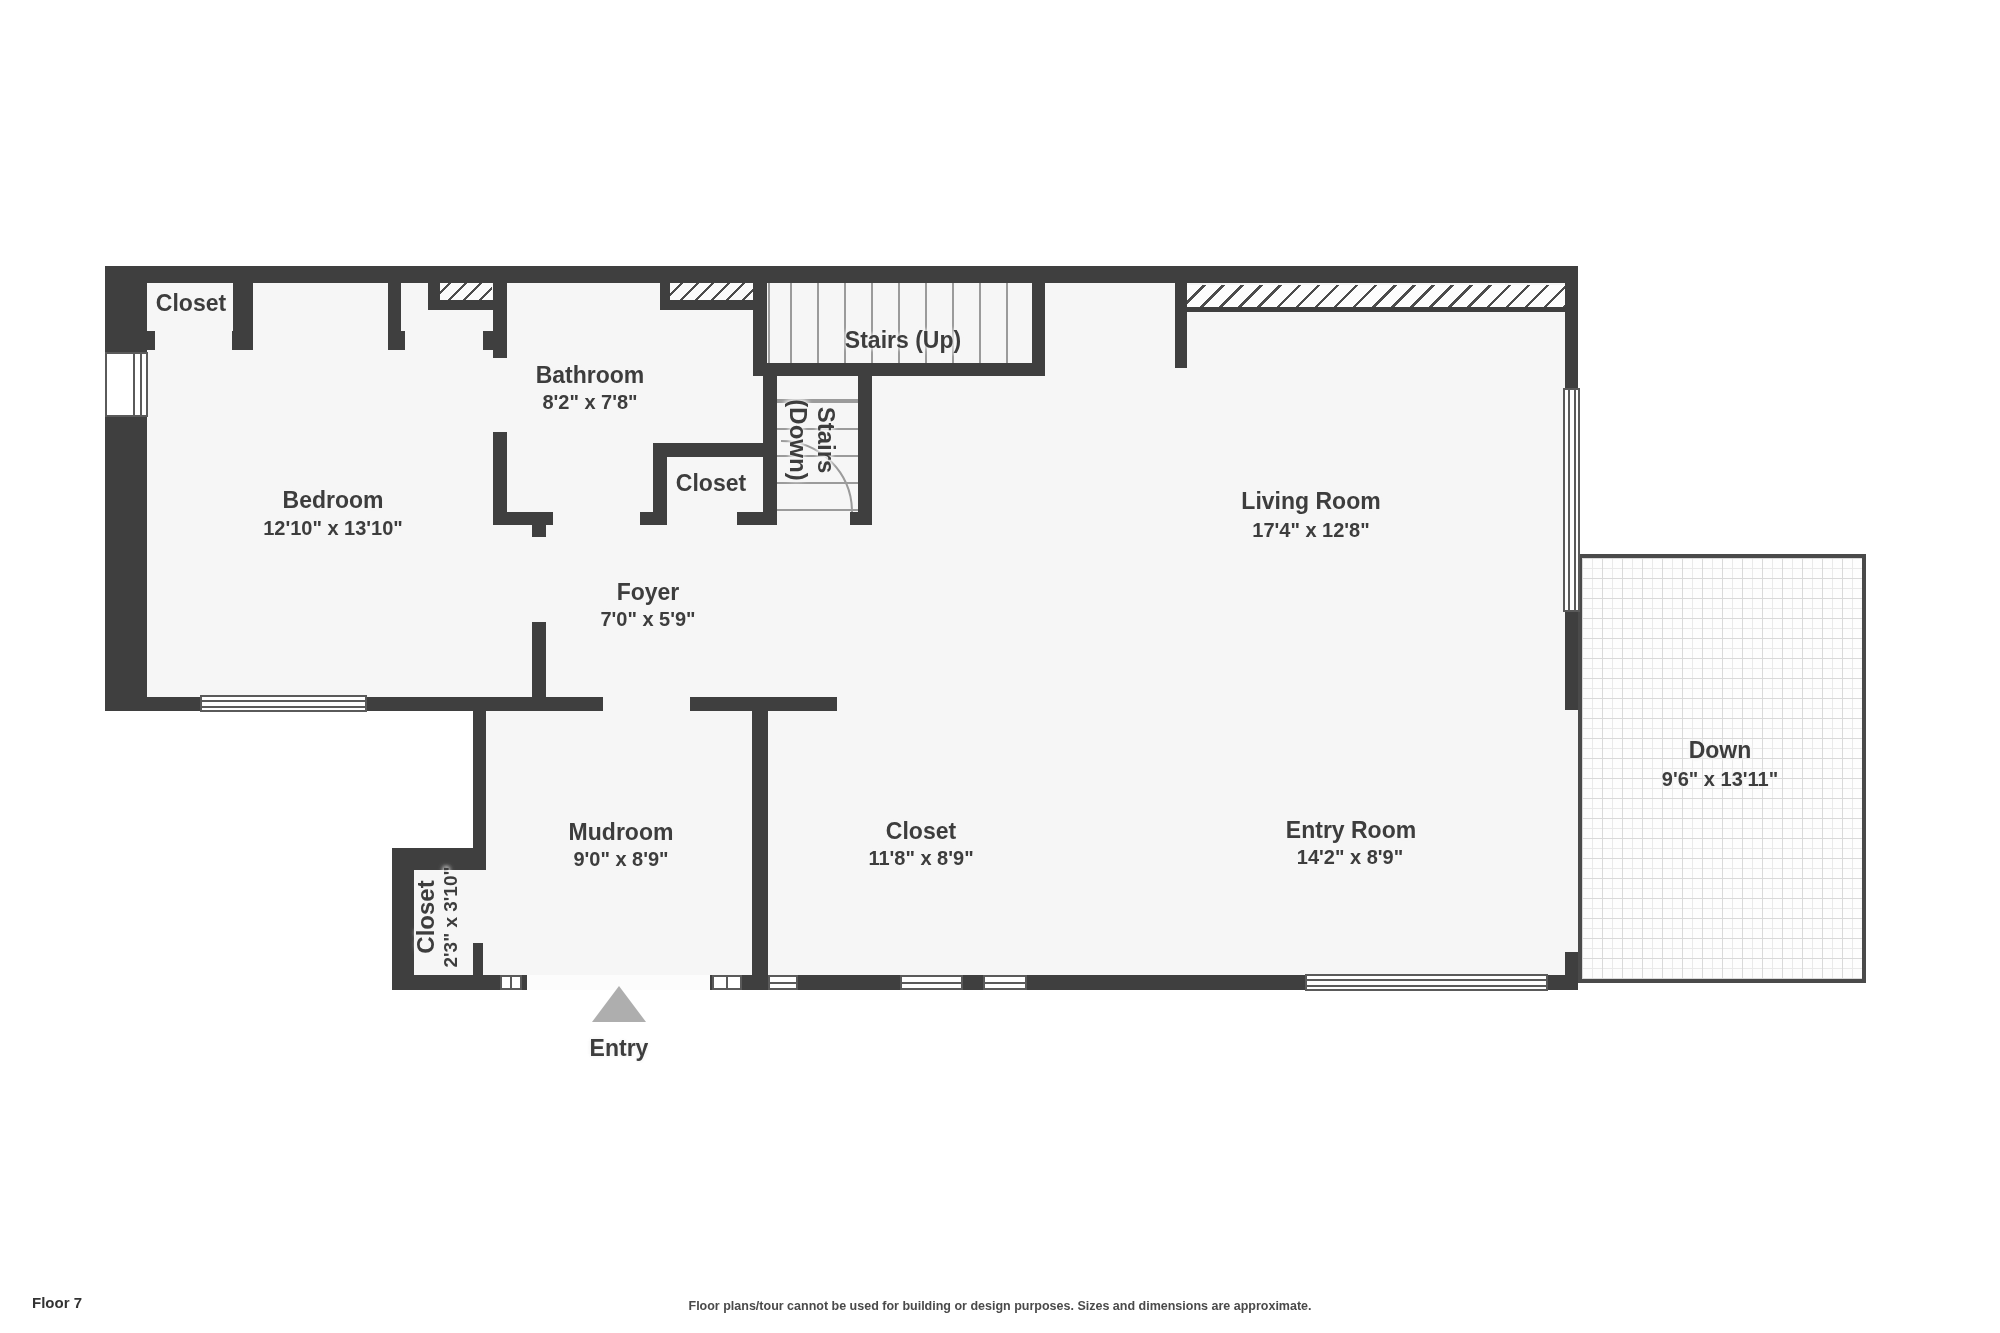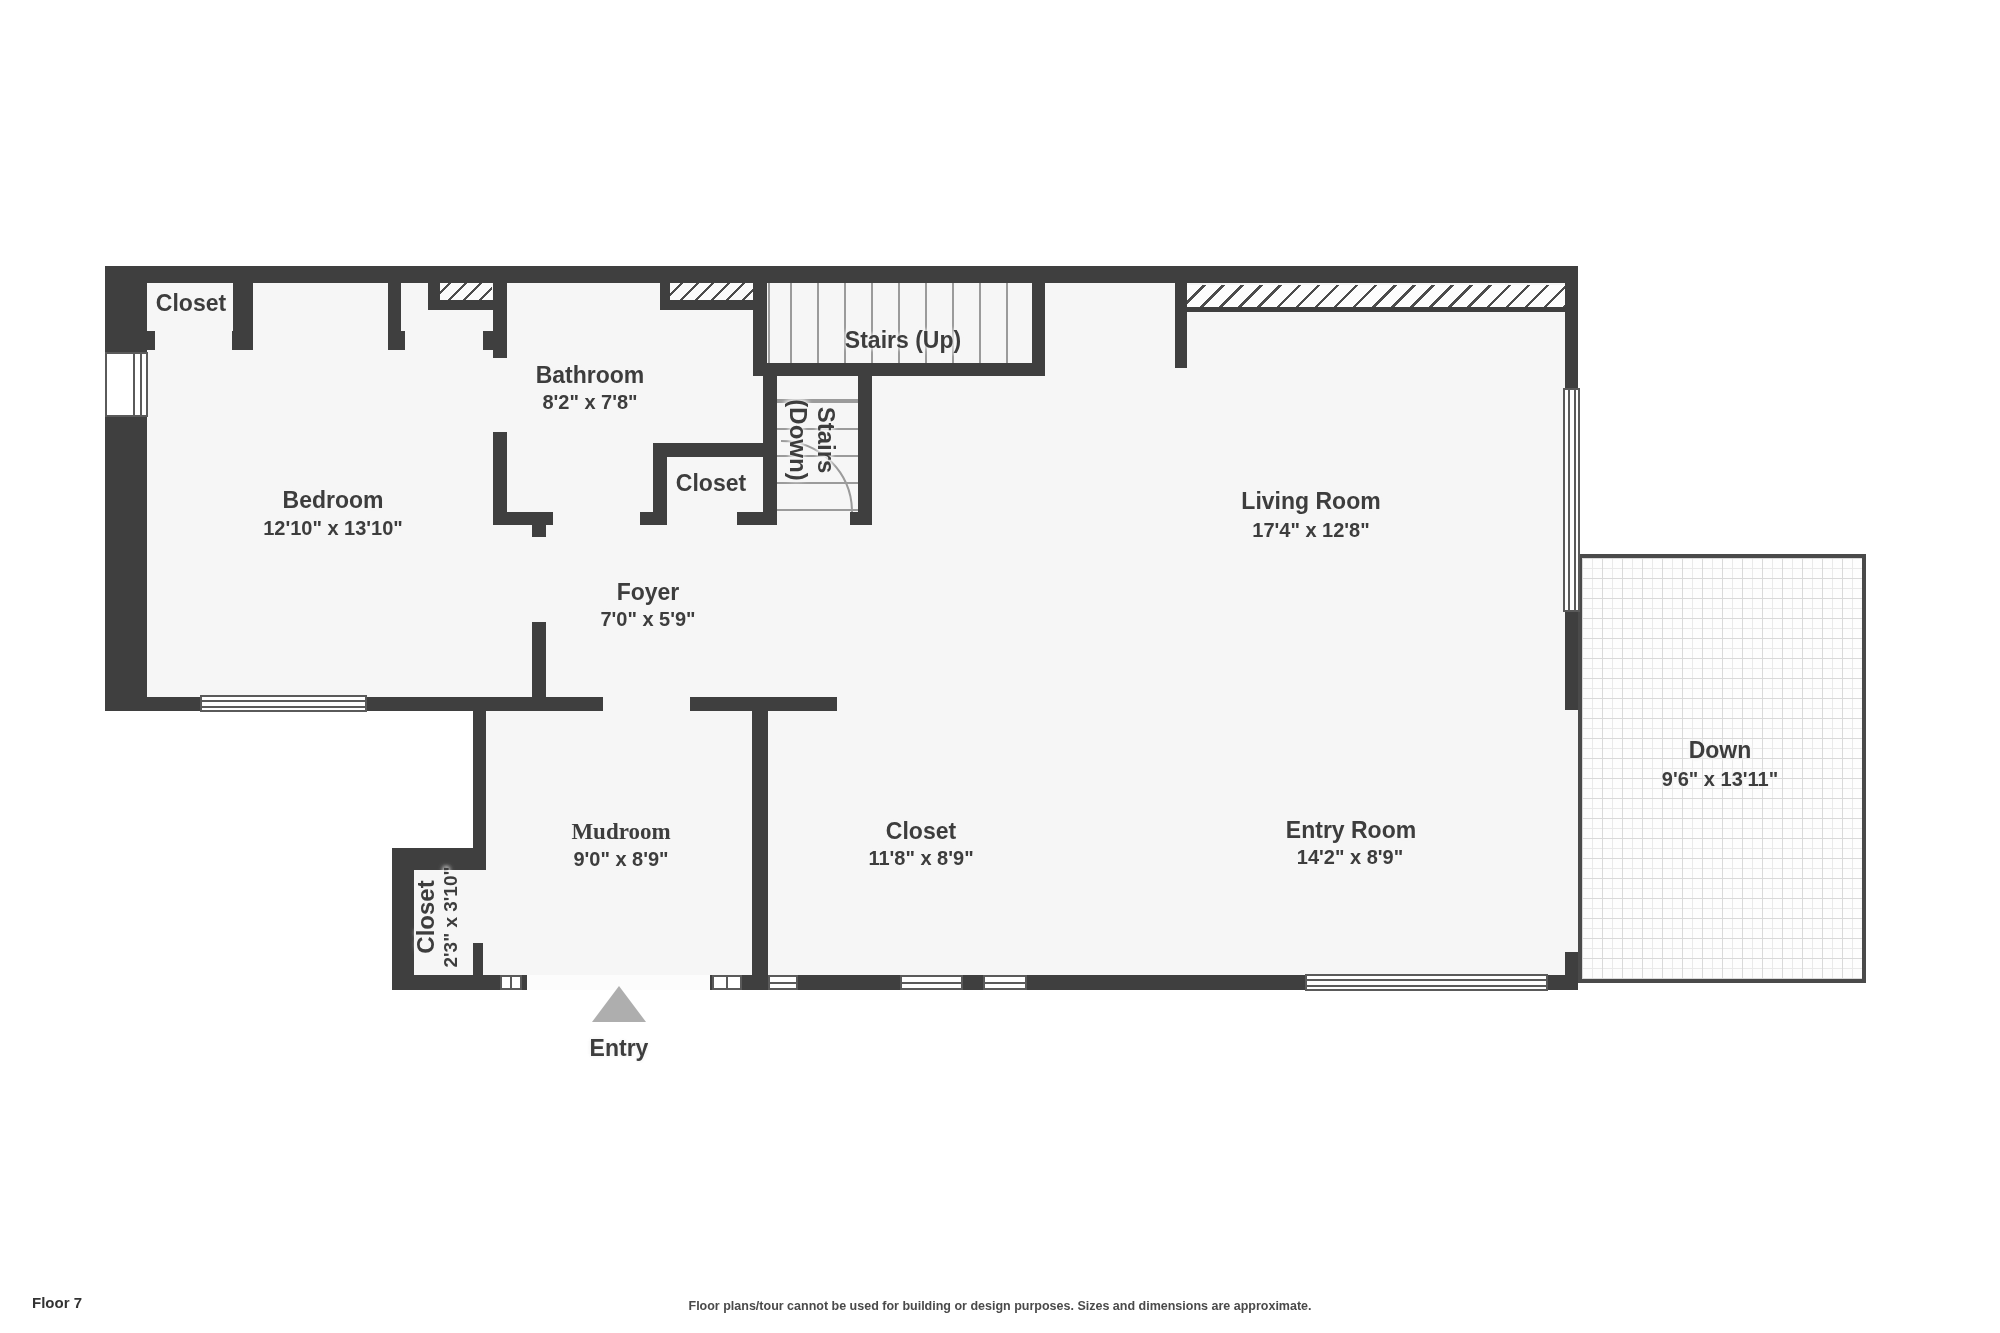--- a/index.html
+++ b/index.html
@@ -173,21 +173,21 @@
     <div class="l1">Stairs</div>
     <div class="l1">(Down)</div>
   </div>
 
   <div class="lbl room-name" style="left:648px;top:592px;">Foyer</div>
   <div class="lbl room-dims" style="left:648px;top:619px;">7'0" x 5'9"</div>
 
   <div class="lbl room-name" style="left:1311px;top:501px;">Living Room</div>
   <div class="lbl room-dims" style="left:1311px;top:530px;">17'4" x 12'8"</div>
 
-  <div class="lbl room-name" style="left:621px;top:832px;font-family:Liberation Serif, serif;">Mudroom</div>
+  <div class="lbl room-name" style="left:621px;top:832px;">Mudroom</div>
   <div class="lbl room-dims" style="left:621px;top:859px;">9'0" x 8'9"</div>
 
   <div class="rot" style="left:437px;top:917px;transform:translate(-50%,-50%) rotate(-90deg);">
     <div class="l1">Closet</div>
     <div class="l2">2'3" x 3'10"</div>
   </div>
 
   <div class="lbl room-name" style="left:921px;top:831px;">Closet</div>
   <div class="lbl room-dims" style="left:921px;top:858px;">11'8" x 8'9"</div>
 

